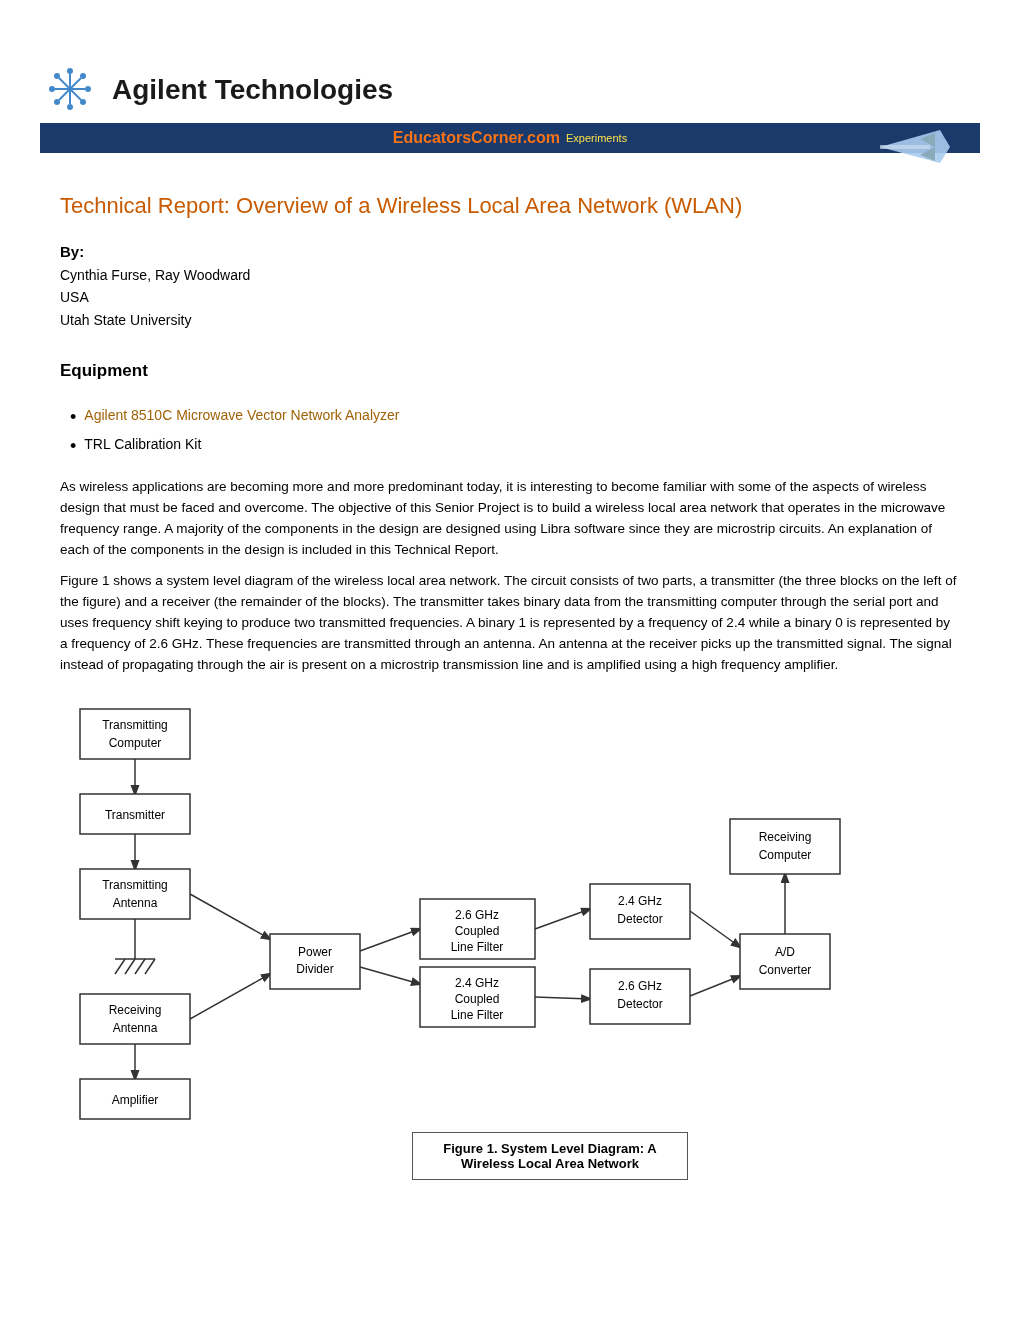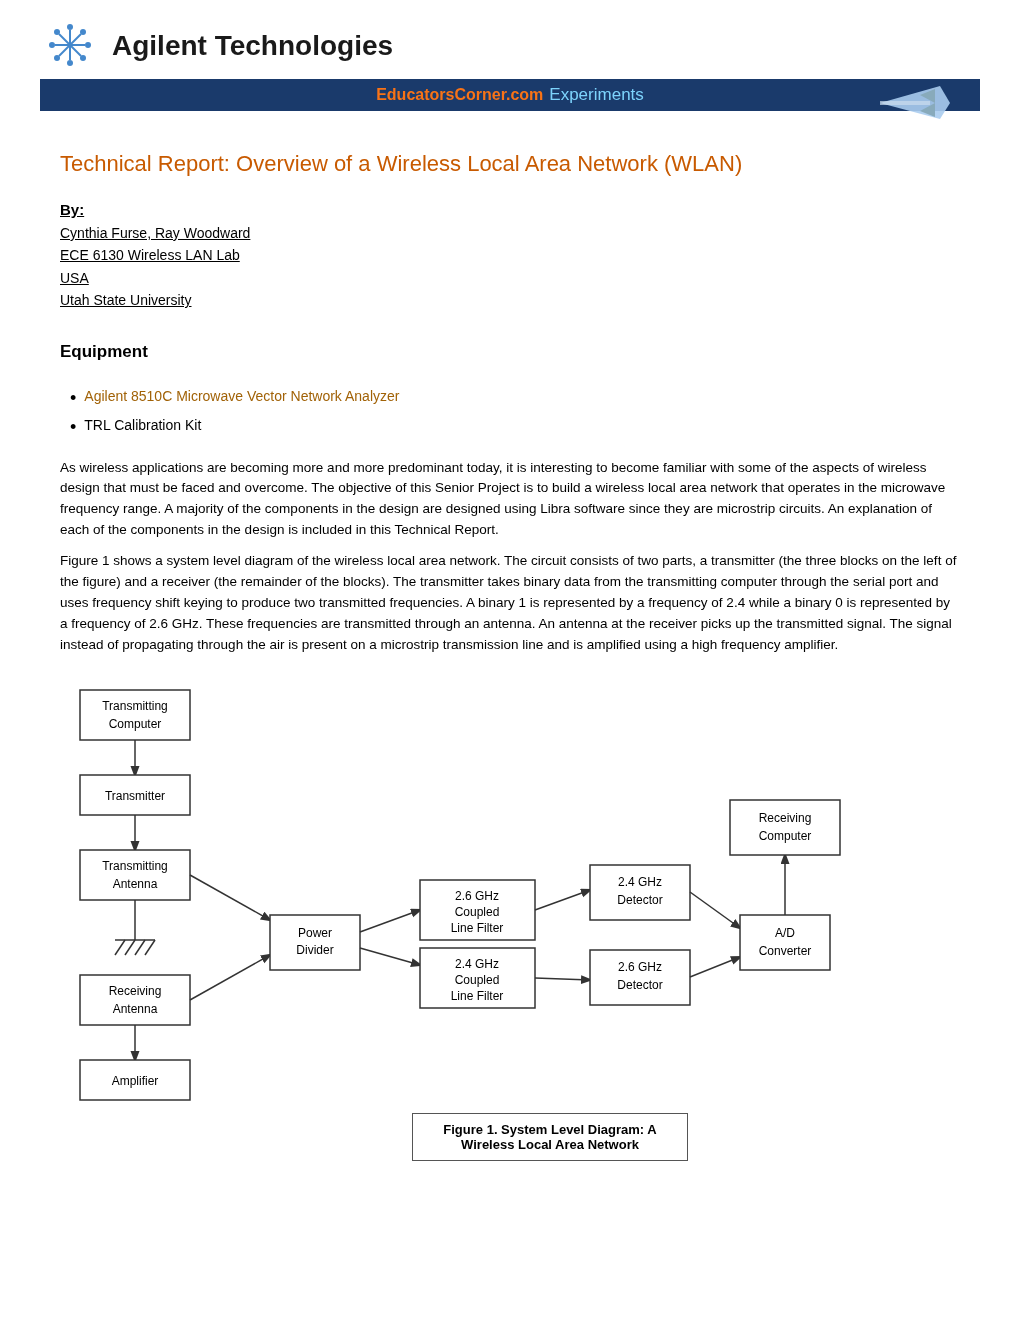--- a/index.html
+++ b/index.html
@@ -10,20 +10,21 @@
       color: #000;
       width: 1020px;
       min-height: 1320px;
     }
 
     
     .header {
       padding: 18px 40px 0 40px;
       display: flex;
       flex-direction: column;
+      margin-top: 44px;
     }
     .header-top {
       display: flex;
       align-items: center;
       margin-bottom: 6px;
     }
     .logo-icon {
       width: 60px;
       height: 55px;
       margin-right: 12px;
@@ -42,23 +43,23 @@
       justify-content: center;
       font-size: 15px;
       position: relative;
     }
     .header-banner .educators {
       color: #f97316;
       font-weight: bold;
       font-size: 16px;
     }
     .header-banner .experiments {
-      color: #7dd3fc;
+      color: #fde047;
       margin-left: 6px;
-      font-size: 17px;
+      font-size: 11px;
     }
     .header-banner .plane-icon {
       position: absolute;
       right: 30px;
       top: 2px;
     }
 
     
     .content {
       padding: 30px 60px;
@@ -67,21 +68,20 @@
     .page-title {
       font-size: 22px;
       font-weight: normal;
       color: #c85a00;
       margin-bottom: 24px;
       margin-top: 10px;
     }
 
     .by-section {
       margin-bottom: 15px;
-      text-decoration: underline;
     }
     .by-label {
       font-weight: bold;
       font-size: 15px;
       margin-bottom: 4px;
     }
     .author-info {
       font-size: 14px;
       line-height: 1.6;
     }
@@ -163,21 +163,20 @@
 </div>
 
 <div class="content">
 
   <h1 class="page-title">Technical Report: Overview of a Wireless Local Area Network (WLAN)</h1>
 
   <div class="by-section">
     <div class="by-label">By:</div>
     <div class="author-info">
       <div>Cynthia Furse, Ray Woodward</div>
-      <div>ECE 6130 Wireless LAN Lab</div>
       <div>USA</div>
       <div>Utah State University</div>
     </div>
   </div>
 
   <div class="equipment-section">
     <div class="equipment-title">Equipment</div>
     <ul class="equipment-list">
       <li>
         <span class="link-text">Agilent 8510C Microwave Vector Network Analyzer</span>

